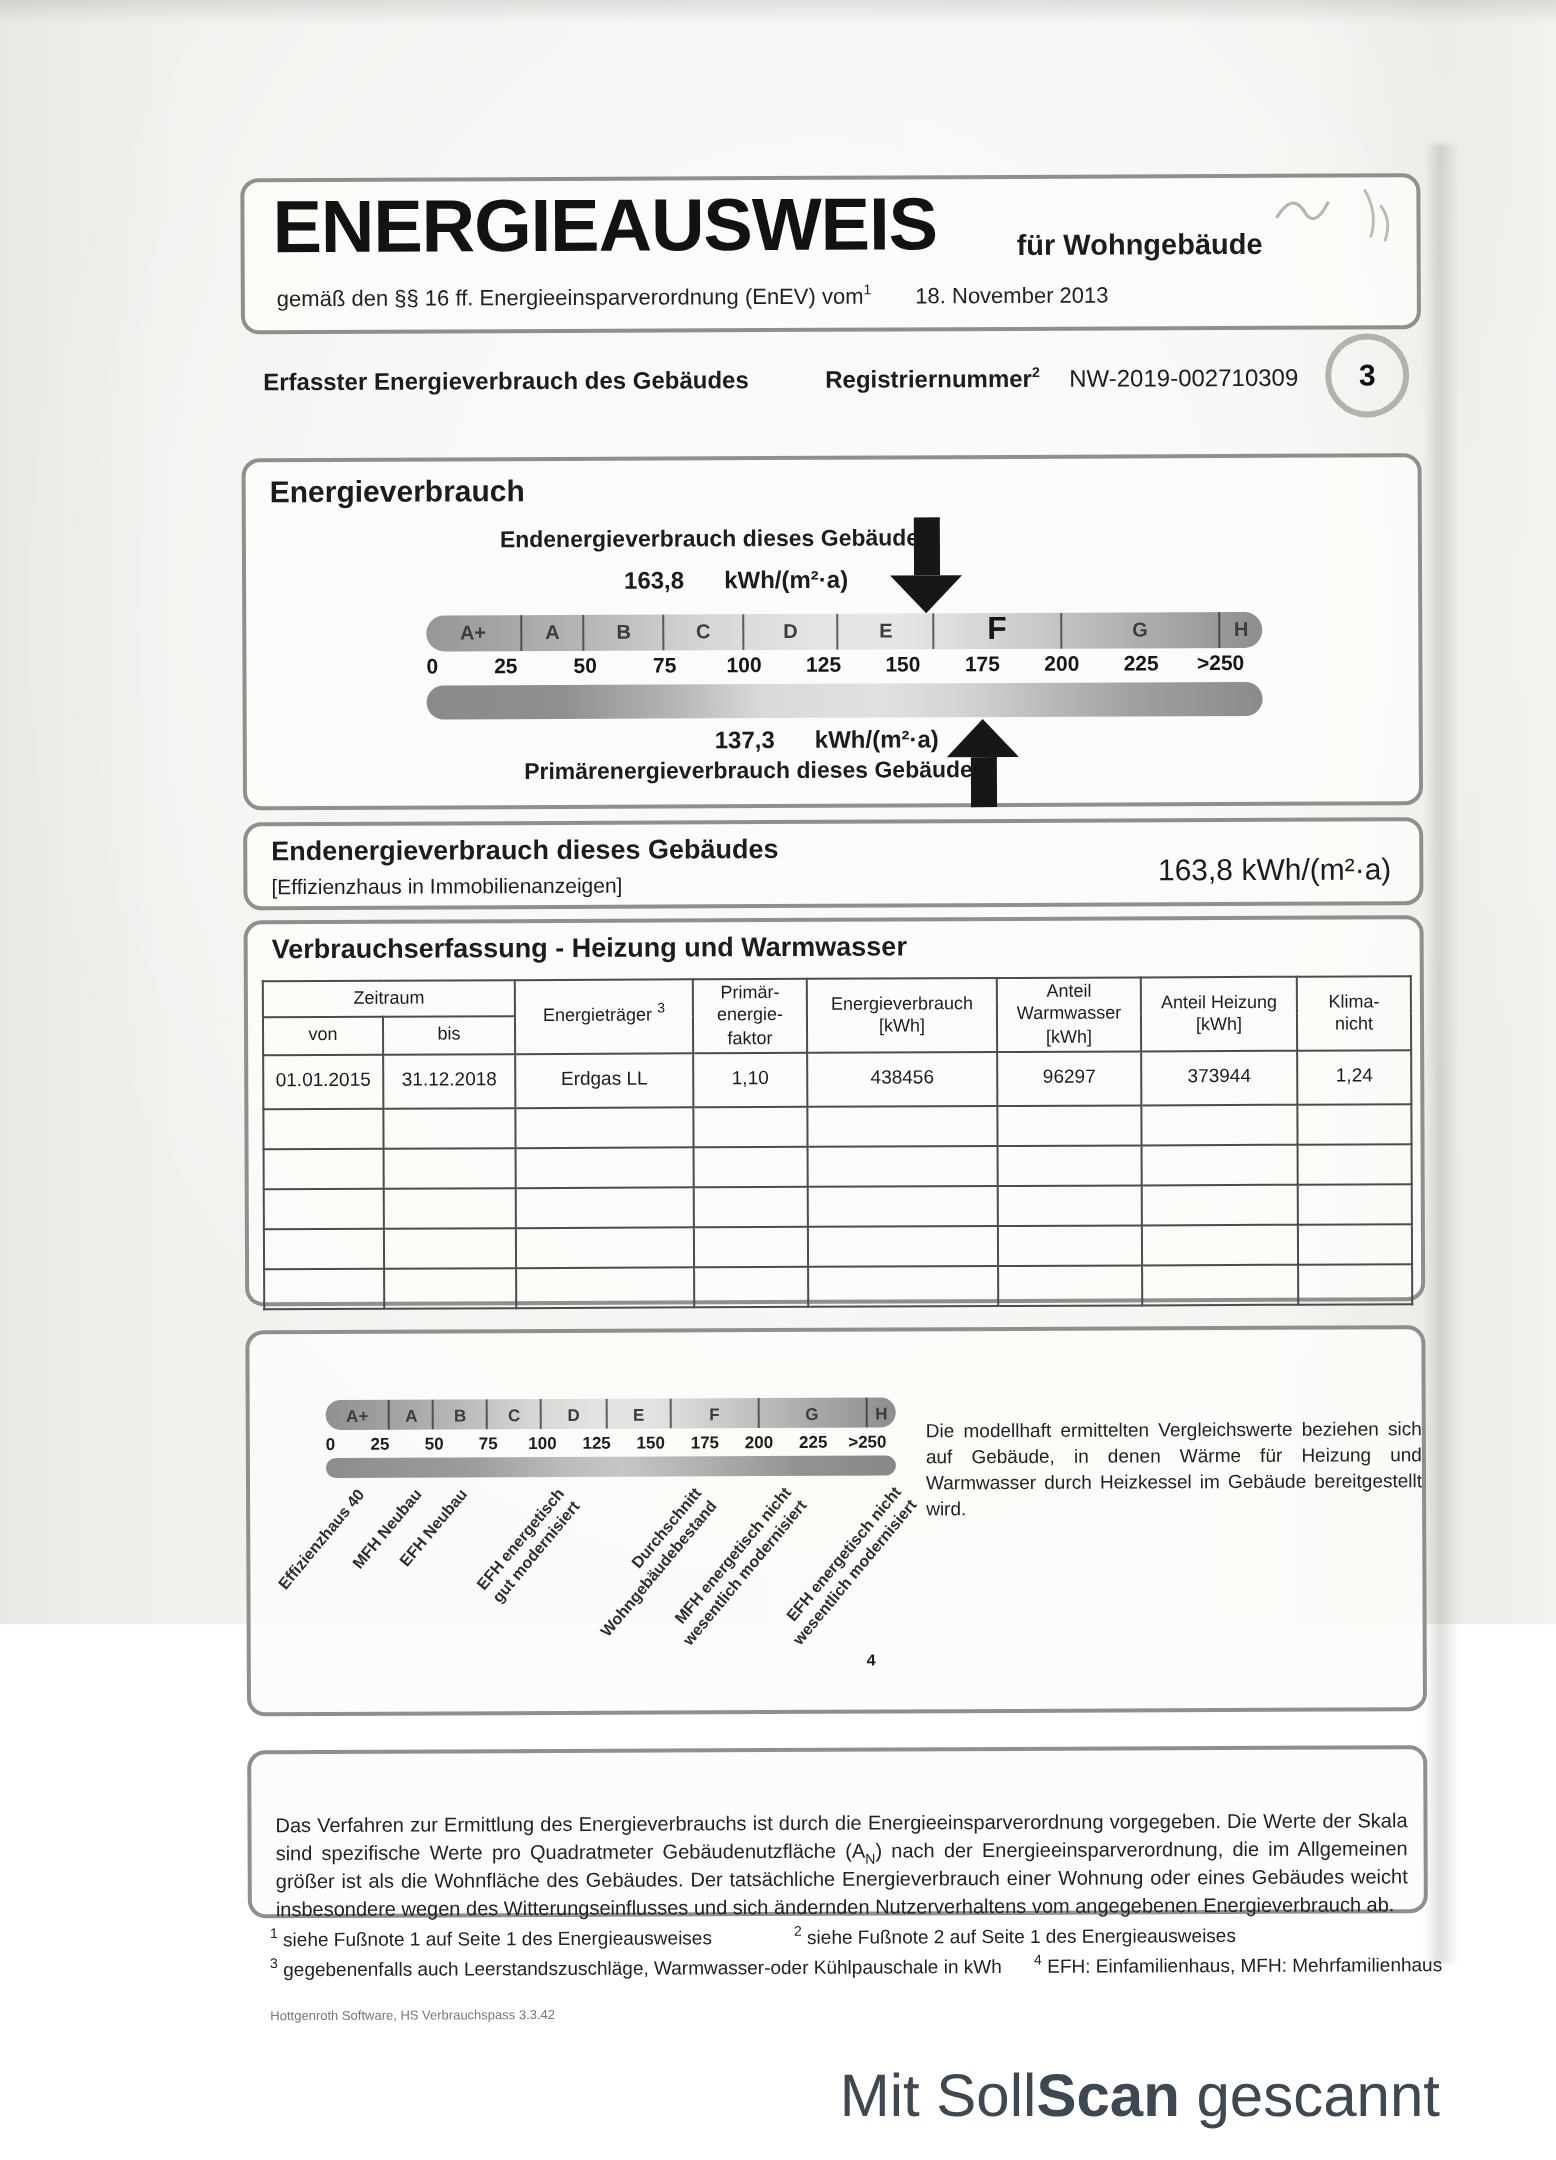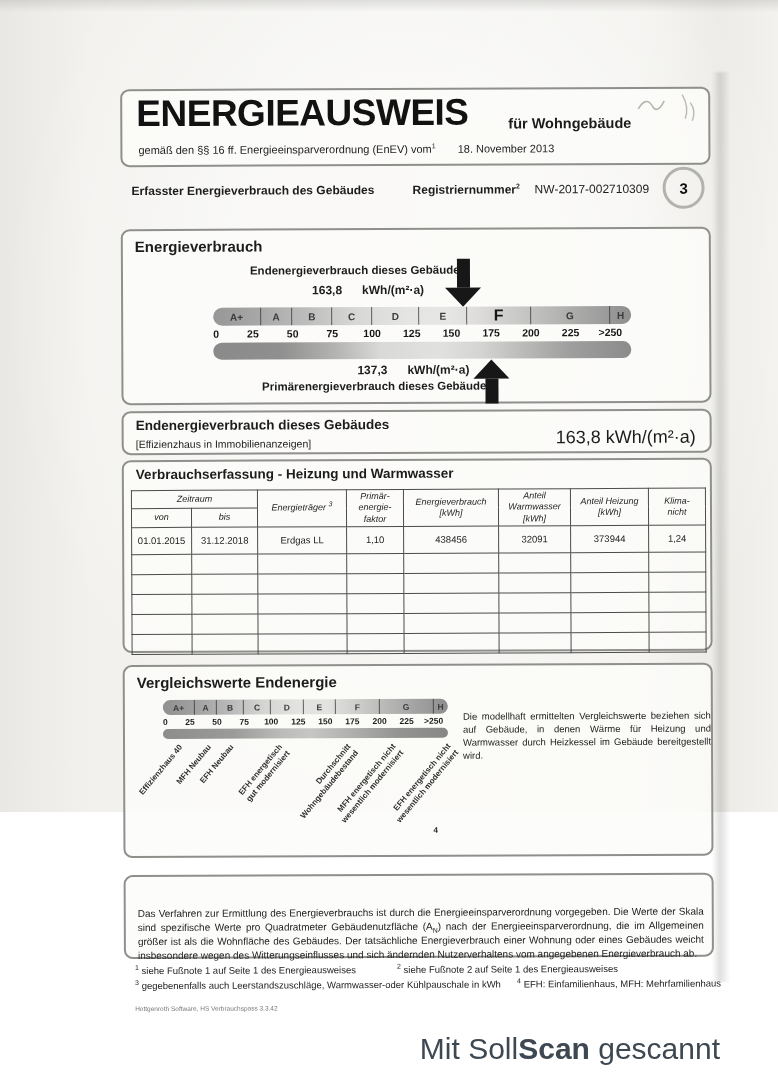--- a/index.html
+++ b/index.html
@@ -77,28 +77,28 @@
   .arrow-down .stem { width:13px; height:29px; background:#171717; margin:0 auto; }
   .arrow-down .head { width:0; height:0; border-left:18px solid transparent; border-right:18px solid transparent; border-top:19px solid #171717; }
   .arrow-up { position:absolute; left:350px; top:130px; width:36px; }
   .arrow-up .head { width:0; height:0; border-left:18px solid transparent; border-right:18px solid transparent; border-bottom:19px solid #171717; }
   .arrow-up .stem { width:13px; height:25px; background:#171717; margin:0 auto; }
 
   
   .endenergy-box { top:410px; height:44px; }
   .ee-title { position:absolute; left:12px; top:5px; font-size:13.5px; font-weight:700; }
   .ee-note { position:absolute; left:12px; top:25px; font-size:10.5px; }
-  .ee-value { position:absolute; right:14px; top:16px; font-size:18px; }
+  .ee-value { position:absolute; right:14px; top:16px; font-size:15px; }
 
   
   .consumption-box { top:459px; height:193px; }
   .ct-title { position:absolute; left:12px; top:5px; font-size:13.5px; font-weight:700; }
   .ctable { position:absolute; left:7px; top:28px; width:574px; border-collapse:collapse; table-layout:fixed; }
   .ctable th, .ctable td { border:1px solid #4c4c4c; font-weight:400; padding:1px 2px; text-align:center; vertical-align:middle; }
-  .ctable th { font-size:9px; line-height:1.25;font-style:italic; }
+  .ctable th { font-size:9px; line-height:1.25; }
   .ctable td { font-size:9.5px; height:24px; }
   .ctable tr.empty td { height:17px; }
   .th-top { height:15px; }
 
   
   .comparison-box { top:664px; height:193px; }
   .cmp-band { position:absolute; left:38px; top:33px; width:285px; height:15px; border-radius:8px; display:flex; overflow:hidden;
     background:linear-gradient(90deg,#909090 0%,#a2a2a2 12%,#bababa 24%,#d6d6d4 36%,#e3e3e1 48%,#e2e2e0 58%,#d2d2d0 66%,#bfbfbd 75%,#a8a8a8 86%,#8d8d8d 100%); }
   .cmp-band .cls { font-size:8.5px; }
   .cmp-ticks { position:absolute; left:38px; top:50px; width:285px; height:10px; font-size:8.5px; font-weight:700; }
@@ -146,21 +146,21 @@
       </div>
       <svg class="squiggle" width="76" height="42" viewBox="0 0 76 42">
         <path d="M8 20 q8 -13 14 -3 q5 9 12 -5" fill="none" stroke="#a29e90" stroke-width="1.6"></path>
         <path d="M52 6 q7 12 3 24 M60 14 q6 8 2 18" fill="none" stroke="#a8a496" stroke-width="1.4"></path>
       </svg>
     </div>
 
     <div class="meta-row">
       <span class="meta-left">Erfasster Energieverbrauch des Gebäudes</span>
       <span class="meta-reg"><span>Registriernummer</span><sup>2</sup></span>
-      <span class="meta-regval">NW-2017-002710309</span>
+      <span class="meta-regval">NW-2019-002710309</span>
       <span class="page-circle">
           <span>3</span>
         </span>
     </div>
 
     <div class="box energy-box">
       <div class="sec-title">Energieverbrauch</div>
       <div class="end-label">Endenergieverbrauch dieses Gebäudes</div>
       <div class="val-row1">
         <span>163,8</span>
@@ -267,21 +267,21 @@
             <th>bis</th>
           </tr>
         </thead>
         <tbody>
           <tr>
             <td>01.01.2015</td>
             <td>31.12.2018</td>
             <td>Erdgas LL</td>
             <td>1,10</td>
             <td>438456</td>
-            <td>32091</td>
+            <td>96297</td>
             <td>373944</td>
             <td>1,24</td>
           </tr>
           <tr class="empty">
               <td></td>
               <td></td>
               <td></td>
               <td></td>
               <td></td>
               <td></td>
@@ -326,21 +326,20 @@
               <td></td>
               <td></td>
               <td></td>
               <td></td>
             </tr>
         </tbody>
       </table>
     </div>
 
     <div class="box comparison-box">
-      <div class="sec-title">Vergleichswerte Endenergie</div>
       <div class="cmp-band">
         <div class="cls" style="width:11.4%">
             <span>A+</span>
           </div>
         <div class="cls" style="width:7.6%">
             <span>A</span>
           </div>
         <div class="cls" style="width:9.5%">
             <span>B</span>
           </div>

